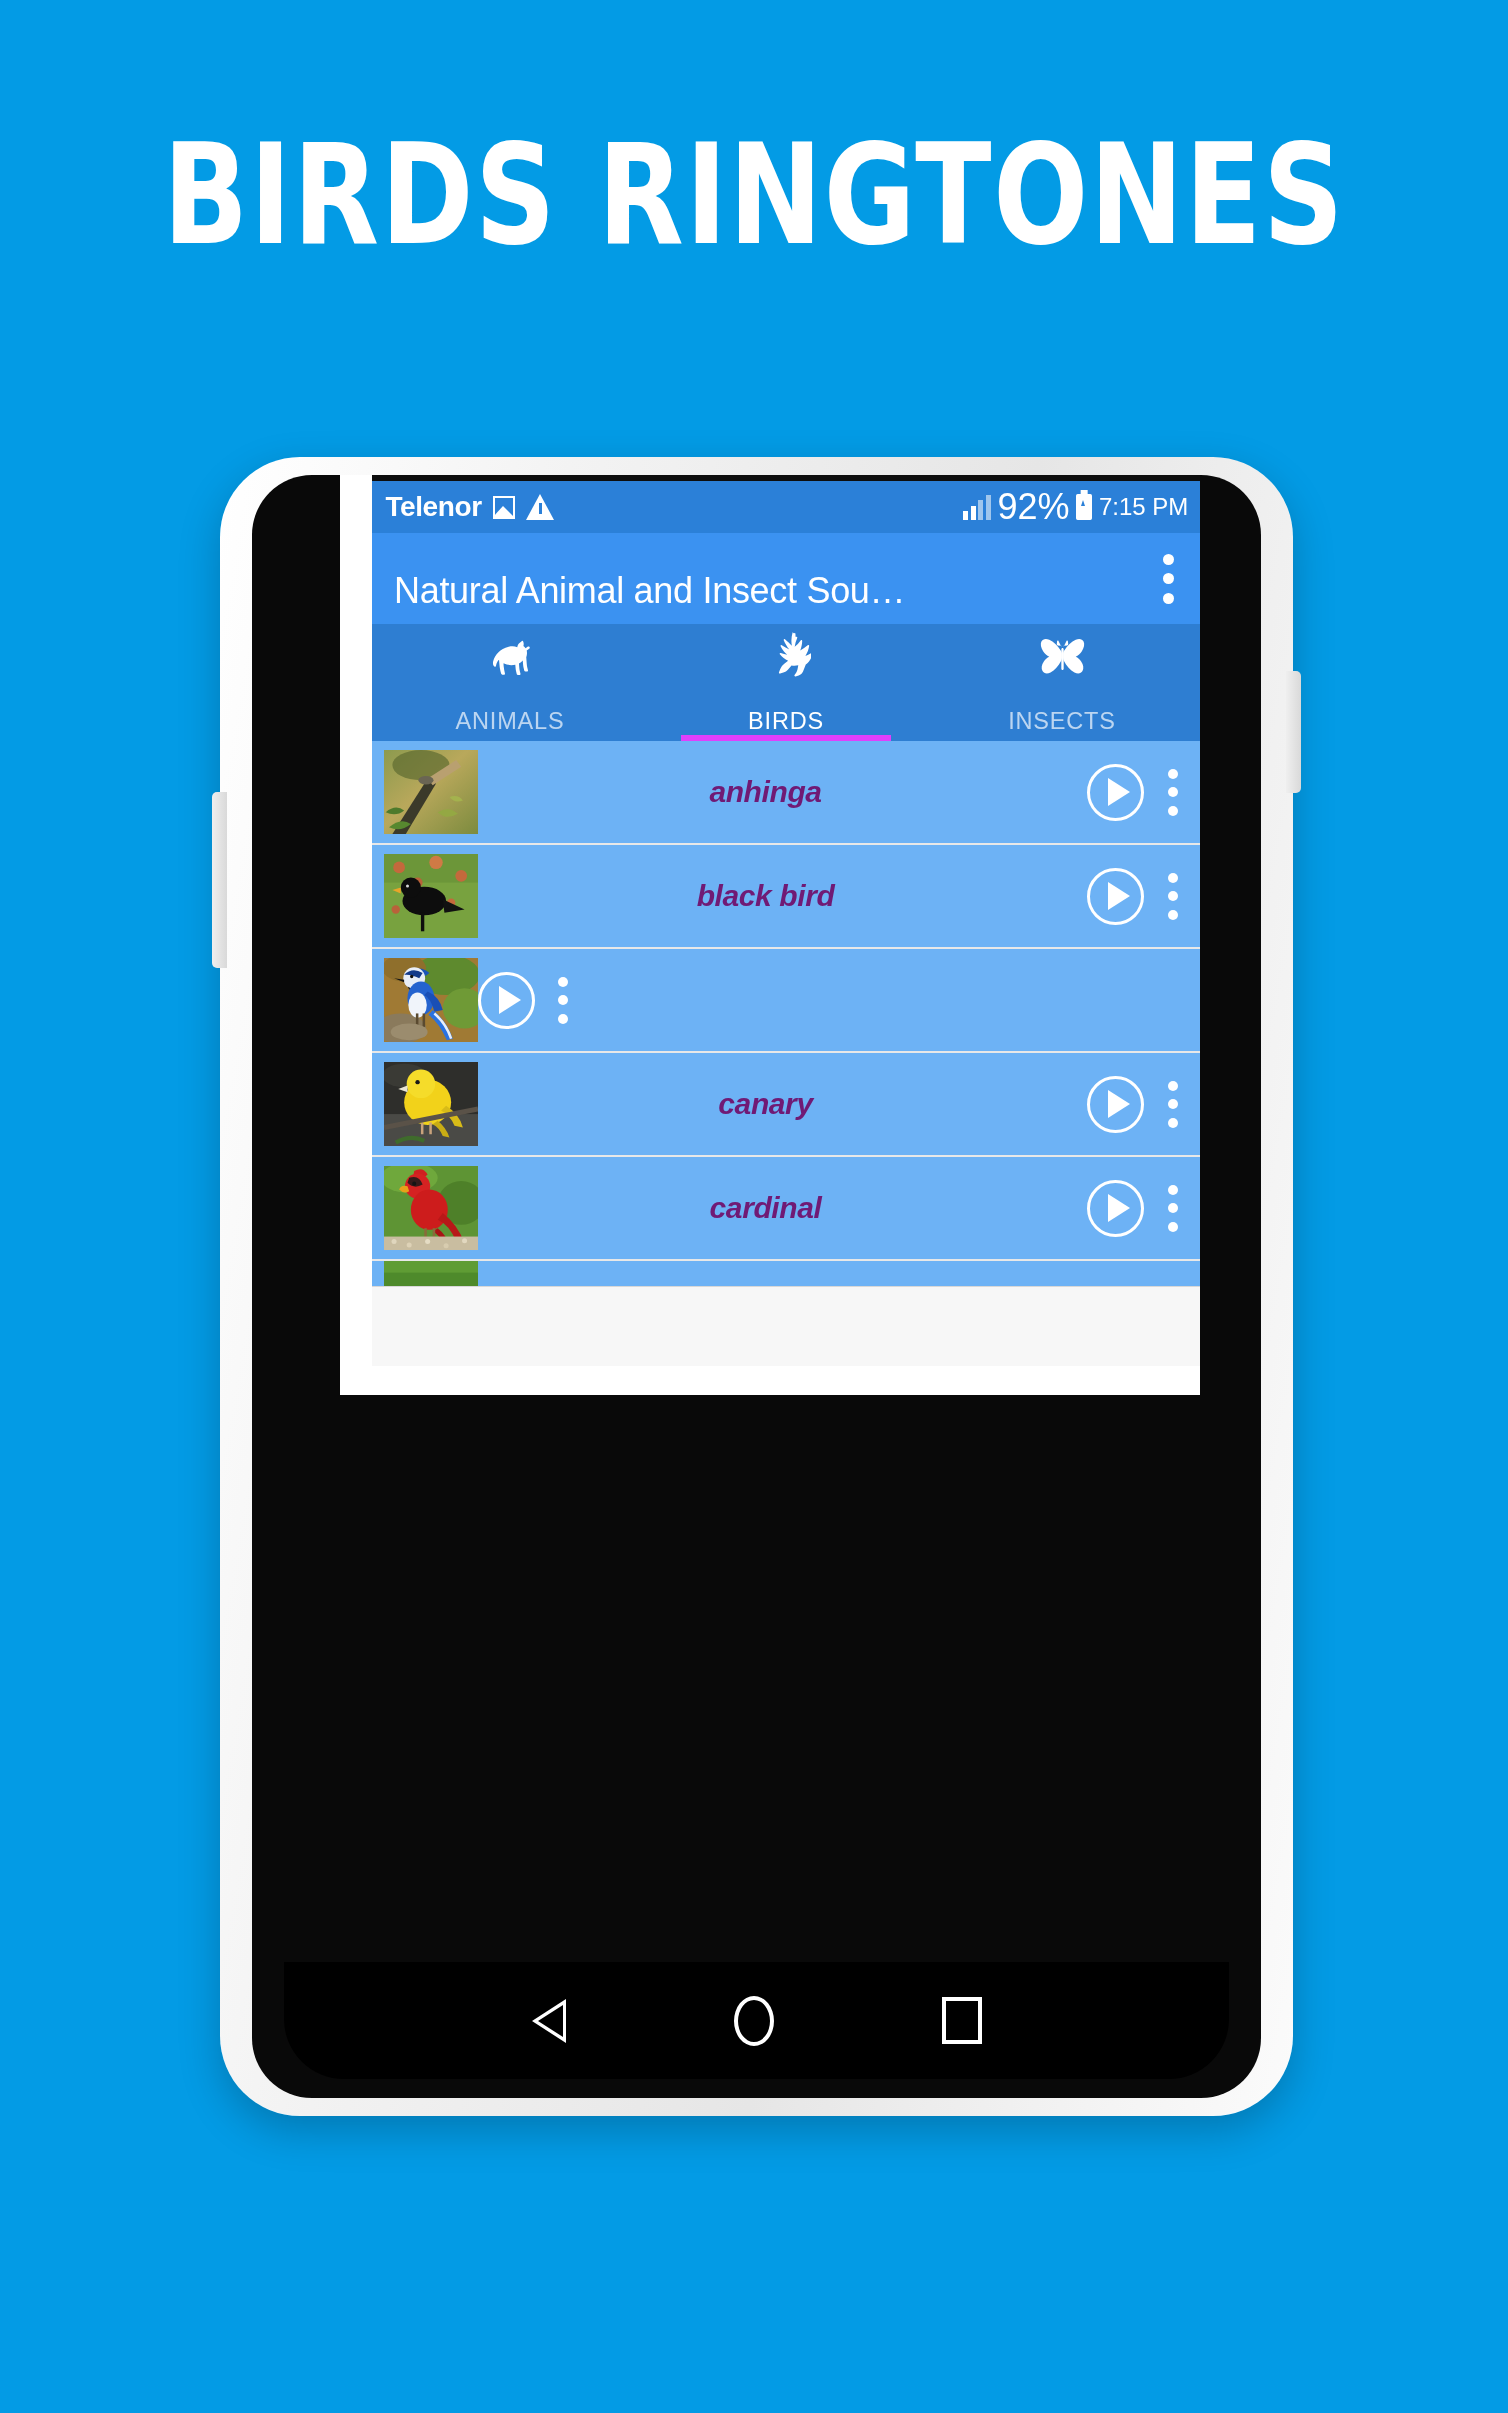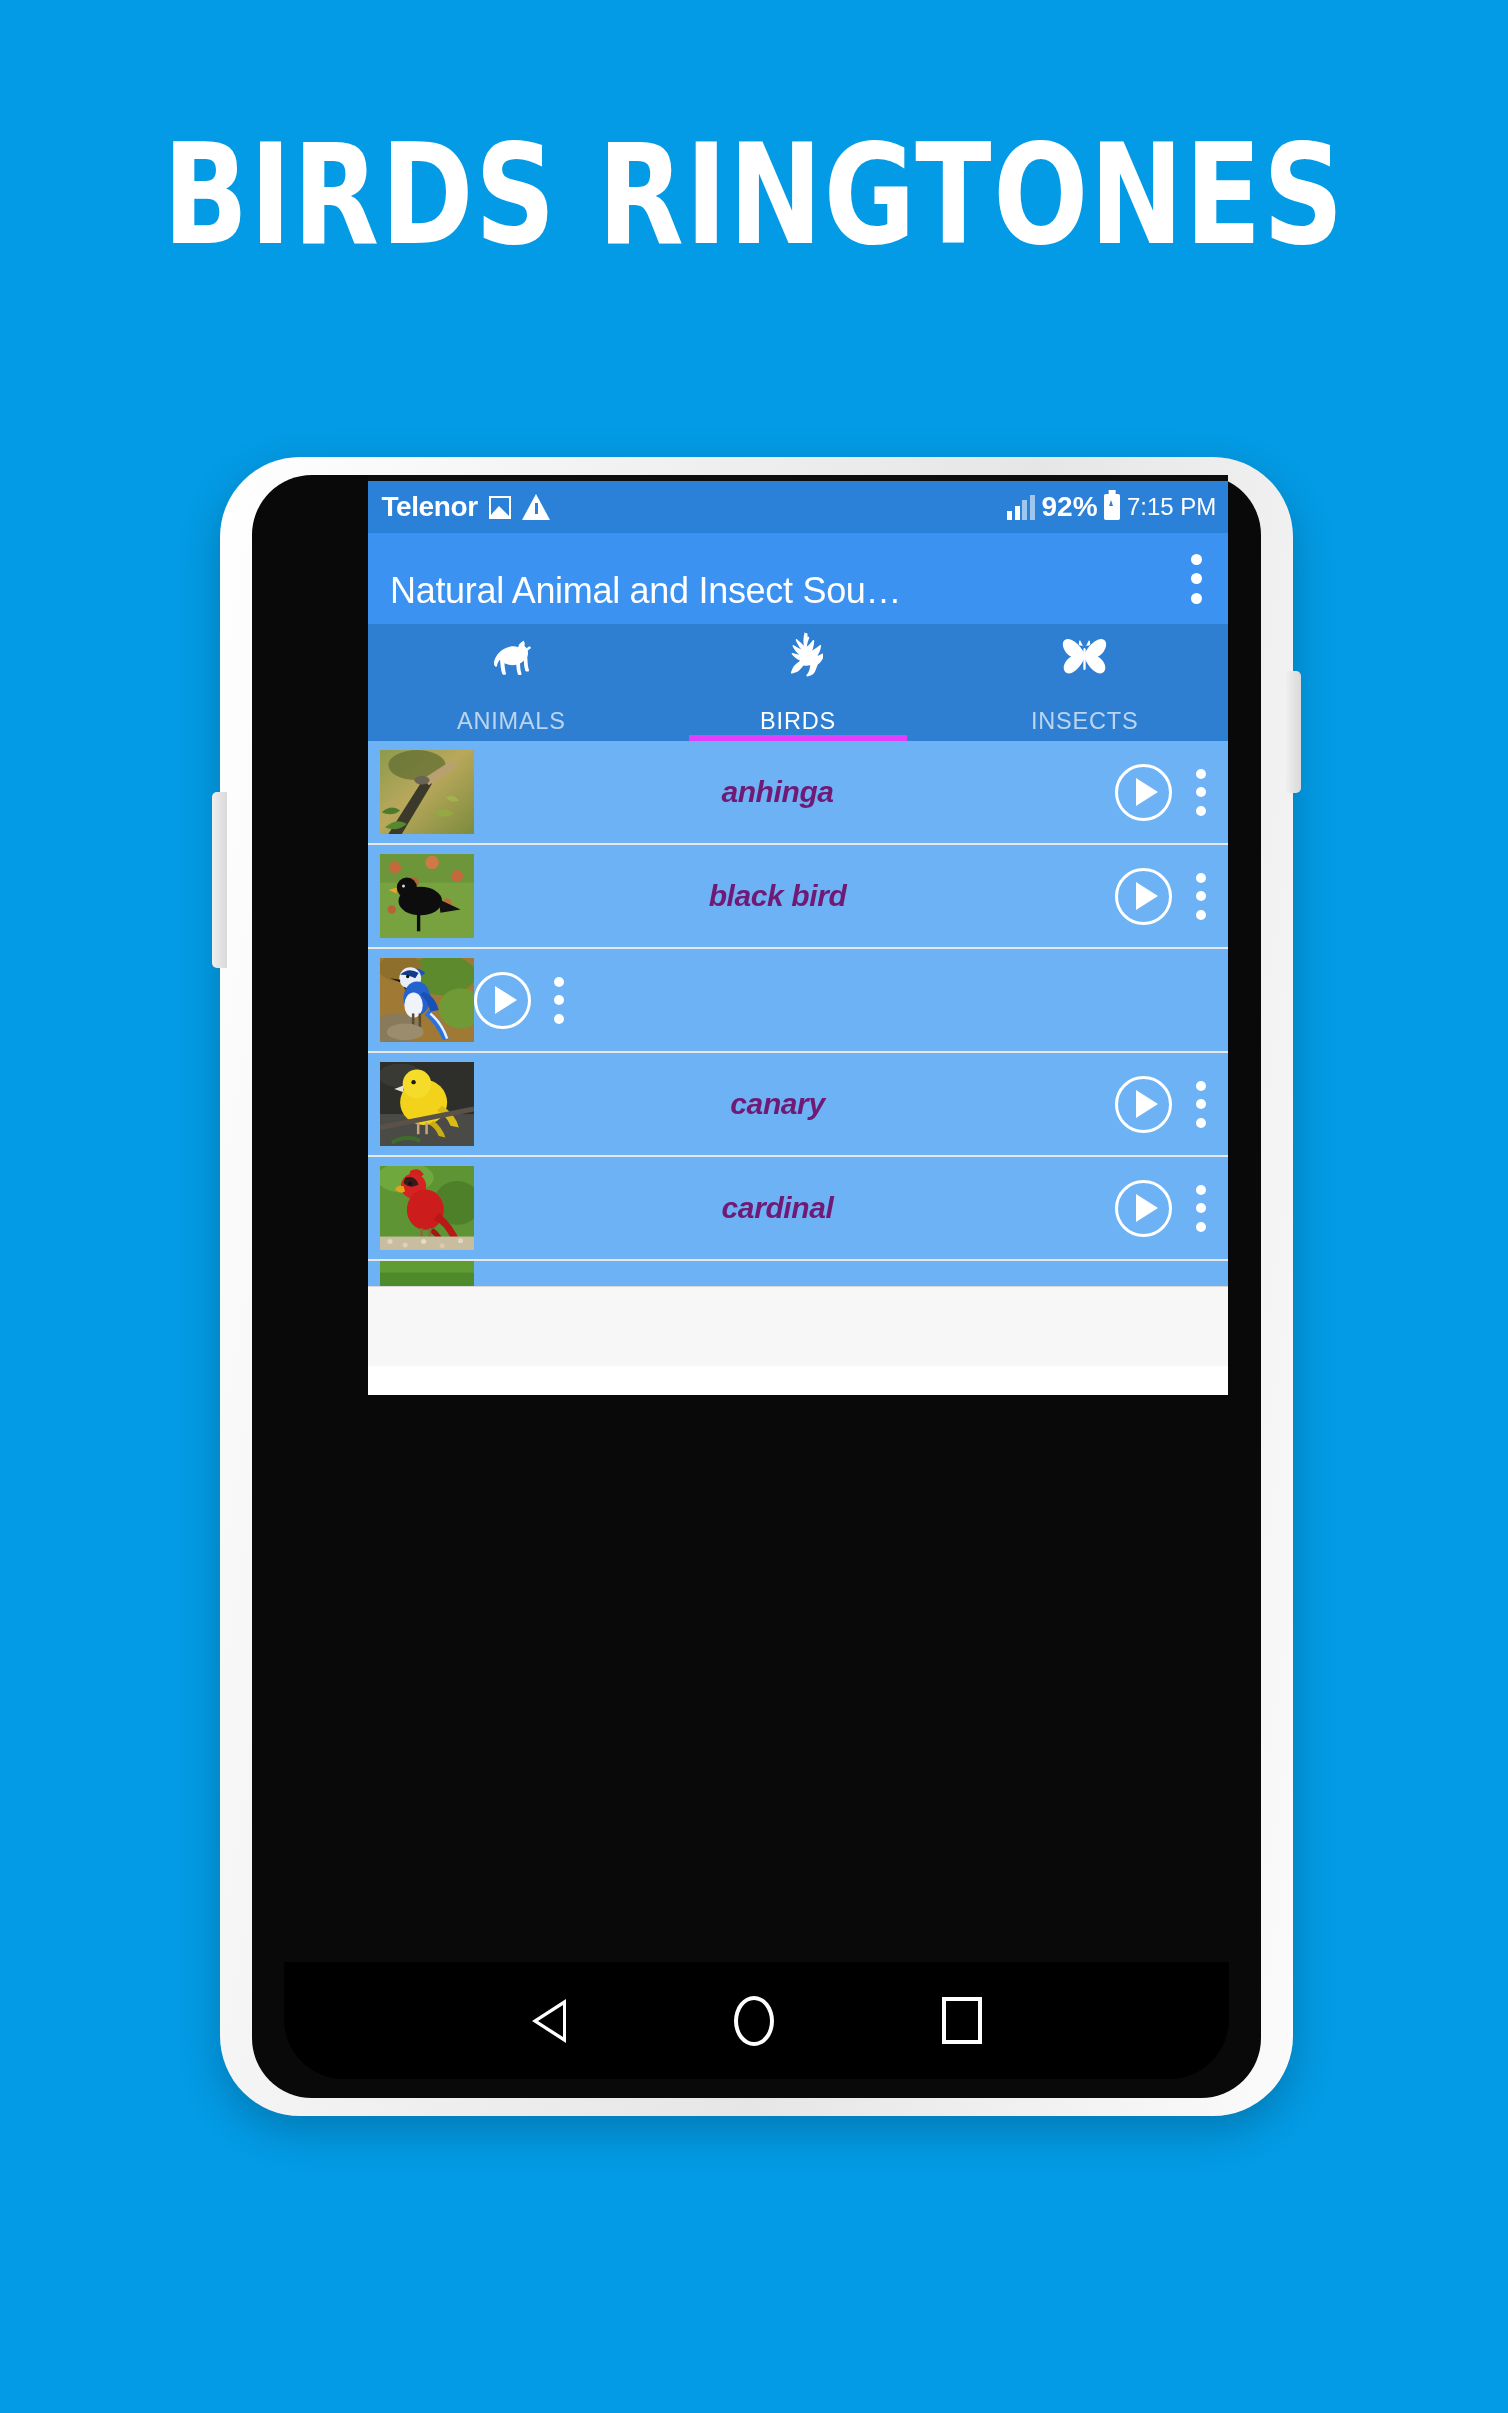--- a/index.html
+++ b/index.html
@@ -95,41 +95,41 @@
   
   .screen {
     position: absolute;
     left: 0px;
     top: 187px;
     width: 860px;
     height: 920px;
     background: #FFFFFF;
     overflow: hidden;
   }
-  .screen-pos { position: absolute; left: 116px; top: 0; }
+  .screen-pos { position: absolute; left: 88px; top: 0; padding-left: 32px; }
 
   .screen-topline {
     height: 5.9px;
     background: #0D0D0D;
     width: 100%;
   }
 
   
   .statusbar {
     height: 52px;
     background: #2B80D8;
     display: flex;
     align-items: center;
     padding: 0 11.7px 0 13.4px;
     color: #FFFFFF;
   }
   .sb-left { display: flex; align-items: center; gap: 11px; flex: 1; }
   .sb-carrier { font-size: 28px; font-weight: 700; letter-spacing: -0.4px; }
   .sb-right { display: flex; align-items: center; gap: 6.7px; }
-  .sb-pct { font-size: 28px; font-weight: 700; }
+  .sb-pct { font-size: 36px; font-weight: 400; }
   .sb-time { font-size: 24px; font-weight: 400; }
 
   .icon-image-sb {
     width: 22.6px; height: 22.6px;
     border: 2.5px solid #fff;
     position: relative;
     overflow: hidden;
   }
   .icon-image-sb::after {
     content:"";

